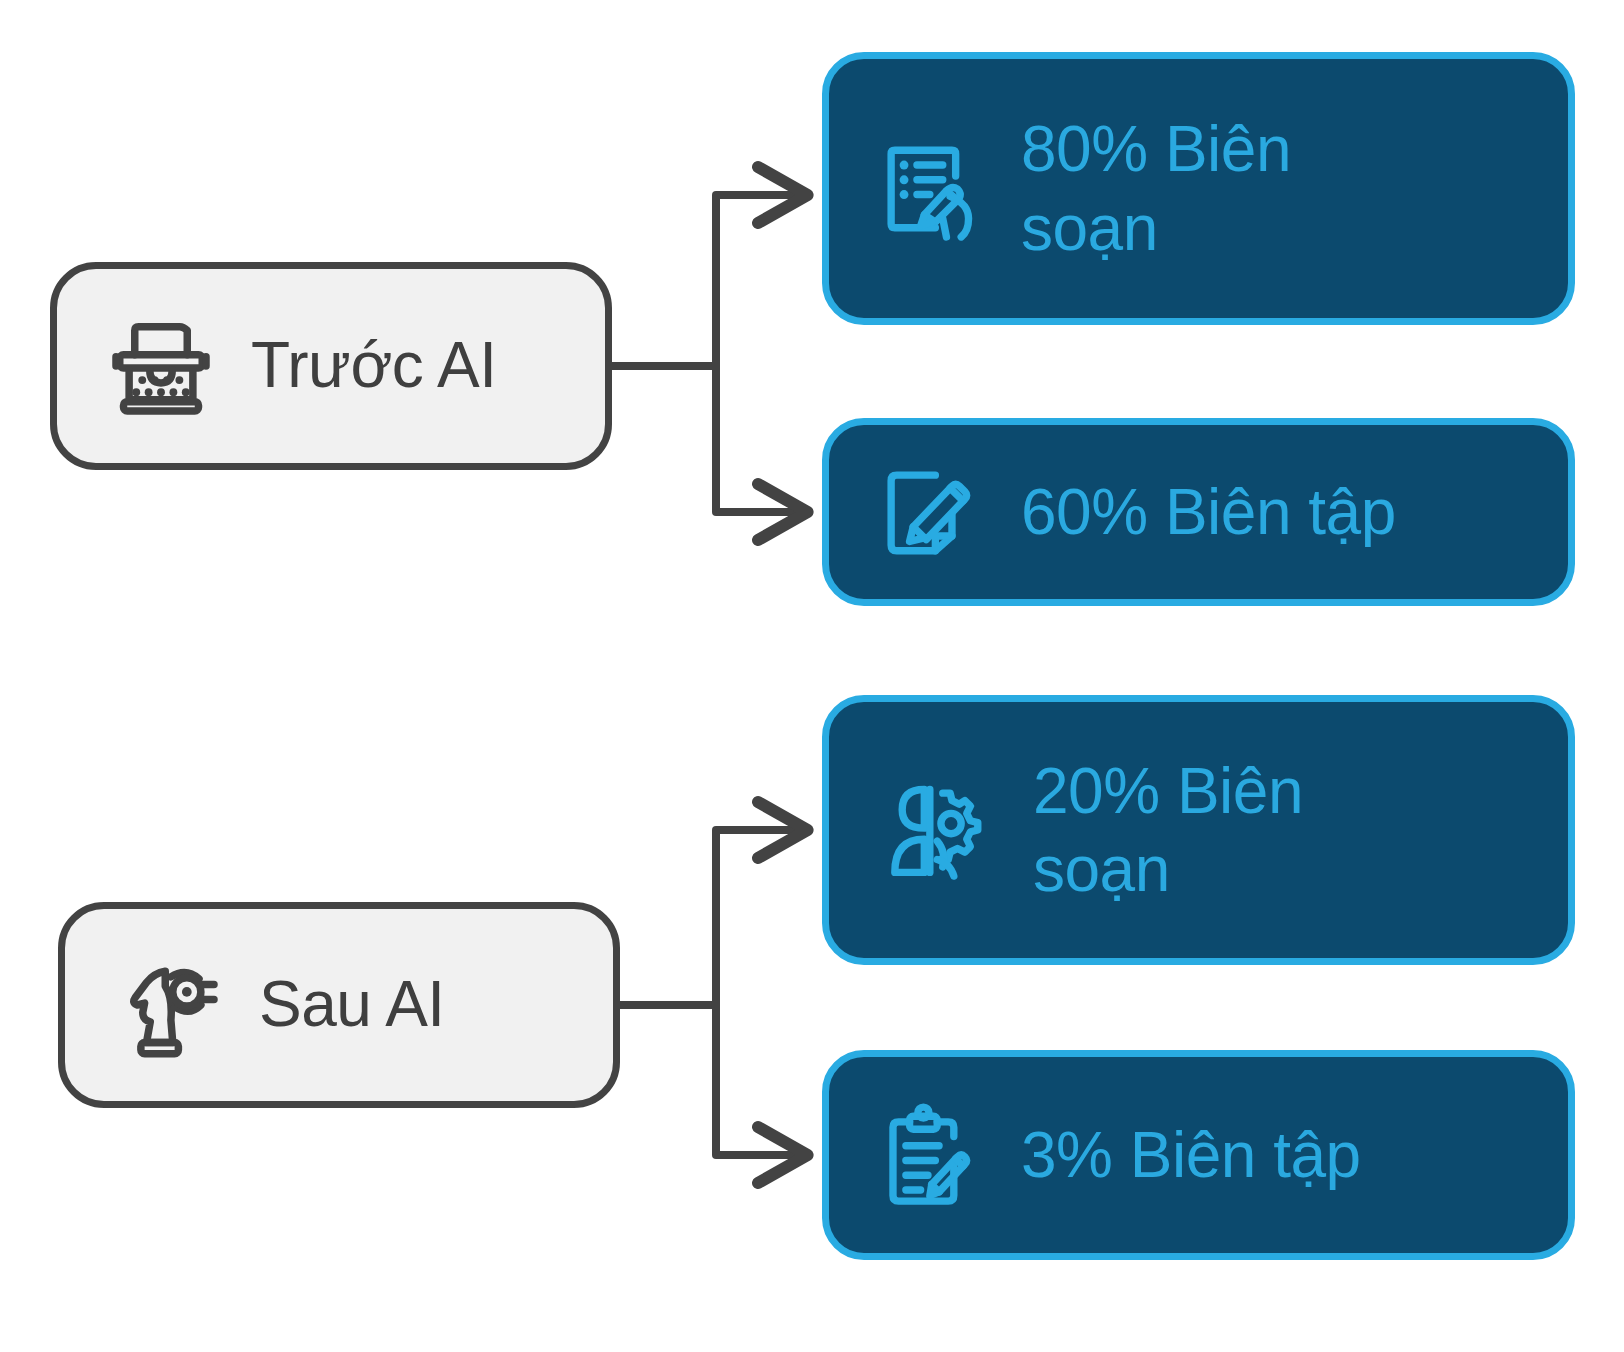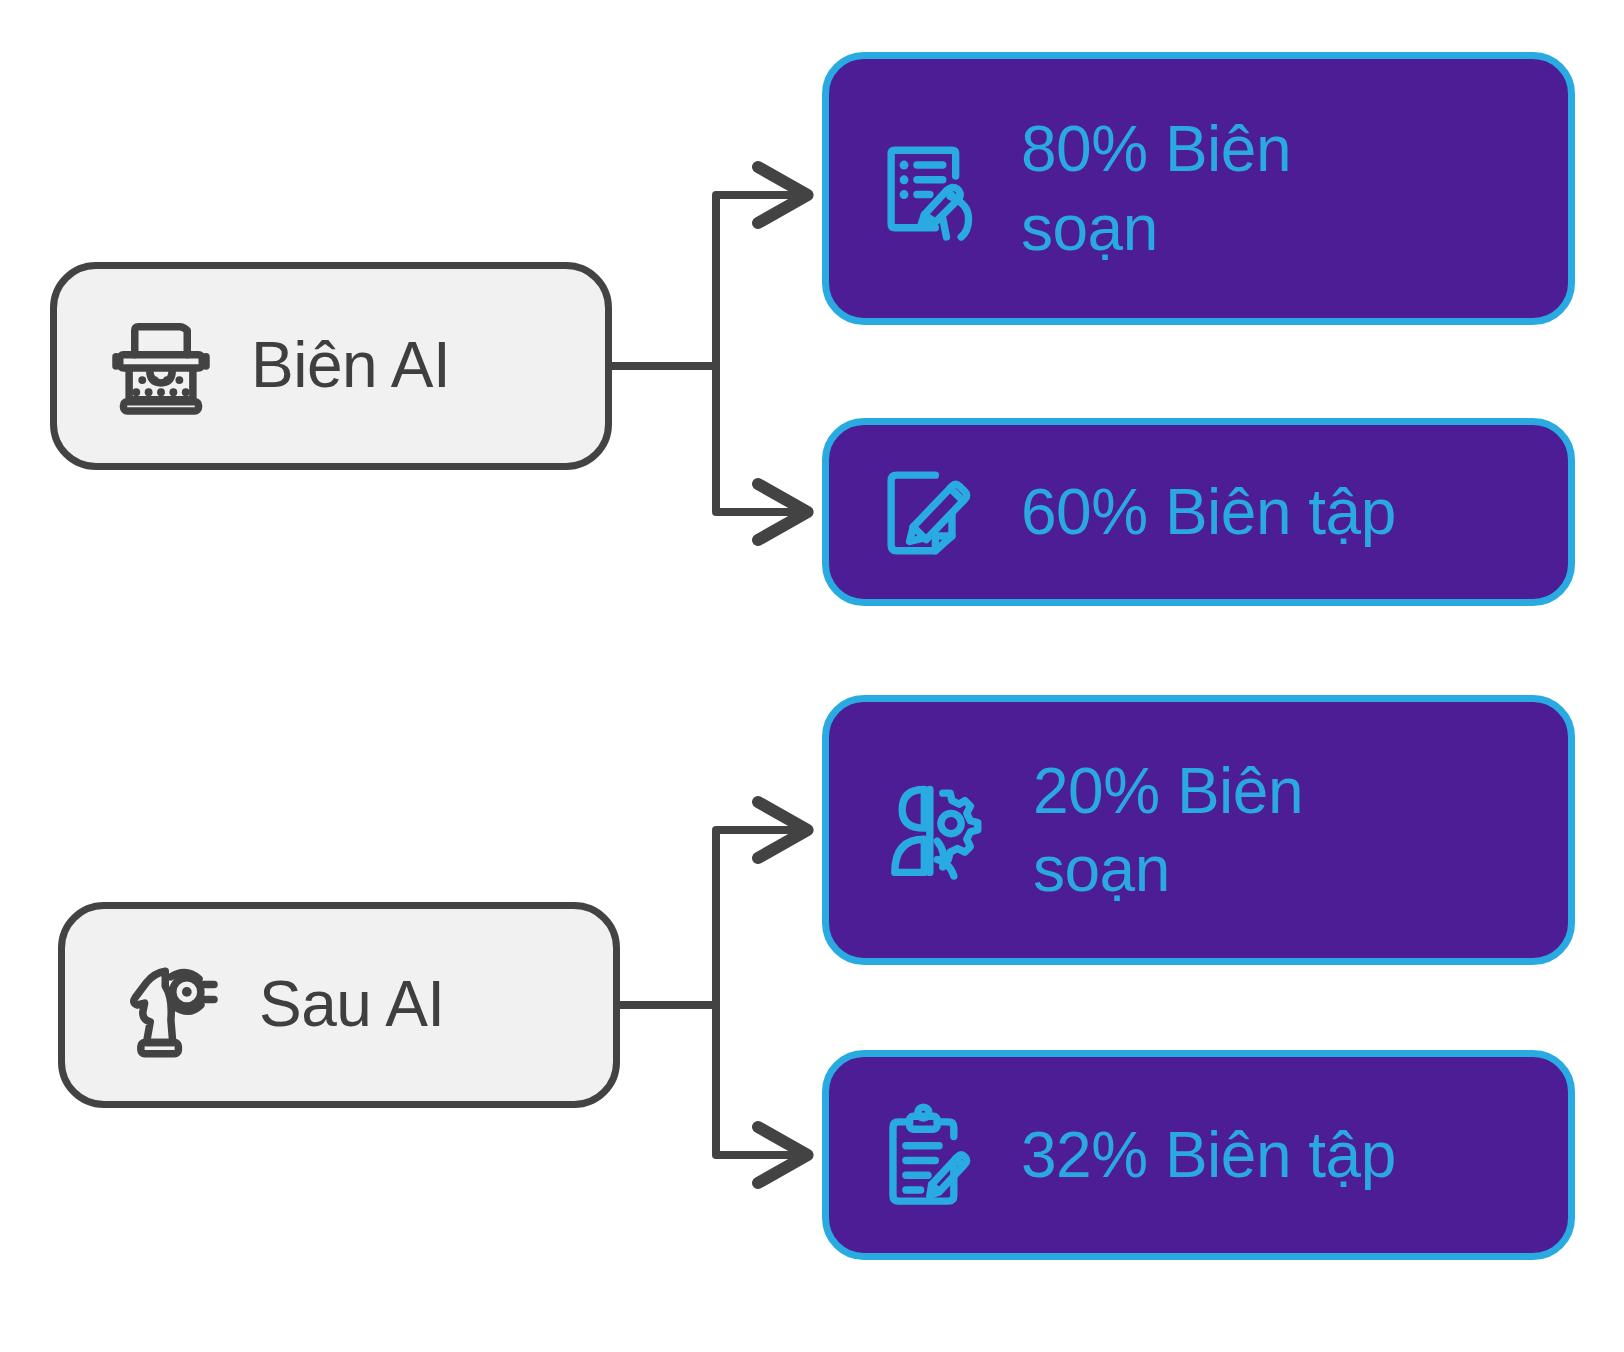--- a/index.html
+++ b/index.html
@@ -50,21 +50,21 @@
     color: #3f3f3f;
     white-space: nowrap;
     letter-spacing: -0.5px;
   }
   
   .tgt-node {
     position: absolute;
     box-sizing: border-box;
     display: flex;
     align-items: center;
-    background: #4c1d95;
+    background: #0c4a6e;
     border: 7px solid #29abe2;
     border-radius: 42px;
     padding: 0 24px 0 40px;
   }
   .tgt-node .node-icon {
     flex: 0 0 auto;
     width: 118px;
     height: 124px;
     display: block;
   }
@@ -124,21 +124,21 @@
           <circle cx="28.6" cy="39.5" r="2.1"></circle>
         <circle cx="35.2" cy="39.5" r="2.1"></circle>
           <circle cx="41.8" cy="39.5" r="2.1"></circle>
         <circle cx="18.8" cy="46" r="2.1"></circle>
           <circle cx="25.4" cy="46" r="2.1"></circle>
         <circle cx="32" cy="46" r="2.1"></circle>
           <circle cx="38.6" cy="46" r="2.1"></circle>
         <circle cx="45.2" cy="46" r="2.1"></circle>
       </g>
     </svg>
-    <div class="node-label">Biên AI</div>
+    <div class="node-label">Trước AI</div>
   </div>
 
   <div class="src-node" style="left:58px; top:902px; width:562px; height:206px;">
     <svg class="node-icon" viewBox="0 0 64 64">
       <g fill="none" stroke="#434343" stroke-width="4" stroke-linecap="round" stroke-linejoin="round">
         <path d="M30,14 Q24,15 20,20 L14,28 Q12,31 15,32 L19,31 L18,36 Q18,40 22,41
                  L20,52 L34,52 L33,40 Q34,28 30,22 Z"></path>
         <rect x="17" y="52" width="20" height="6" rx="2"></rect>
         <path d="M33,17 Q41,12 48,18"></path>
         <path d="M35,33 Q43,38 49,32"></path>
@@ -207,16 +207,16 @@
         <path d="M22,14 L16,14 Q13,14 13,17 L13,54 Q13,57 16,57 L43,57 Q46,57 46,54 L46,38"></path>
         <path d="M37,14 L43,14 Q46,14 46,17 L46,22"></path>
         <rect x="22" y="11" width="15" height="7" rx="2"></rect>
         <circle cx="29.5" cy="9" r="3"></circle>
         <path d="M20,27 L38,27 M20,35 L36,35 M20,43 L32,43 M20,51 L28,51"></path>
         <path d="M34,48 L48,33 Q50,31 52,33 Q54,35 52,37 L38,52 Z"></path>
         <path d="M47,34 L51,38"></path>
         <path d="M34,48 L33,54 L38,52"></path>
       </g>
     </svg>
-    <div class="node-label">32% Biên tập</div>
+    <div class="node-label">3% Biên tập</div>
   </div>
 
 </div>
 
 </body></html>

